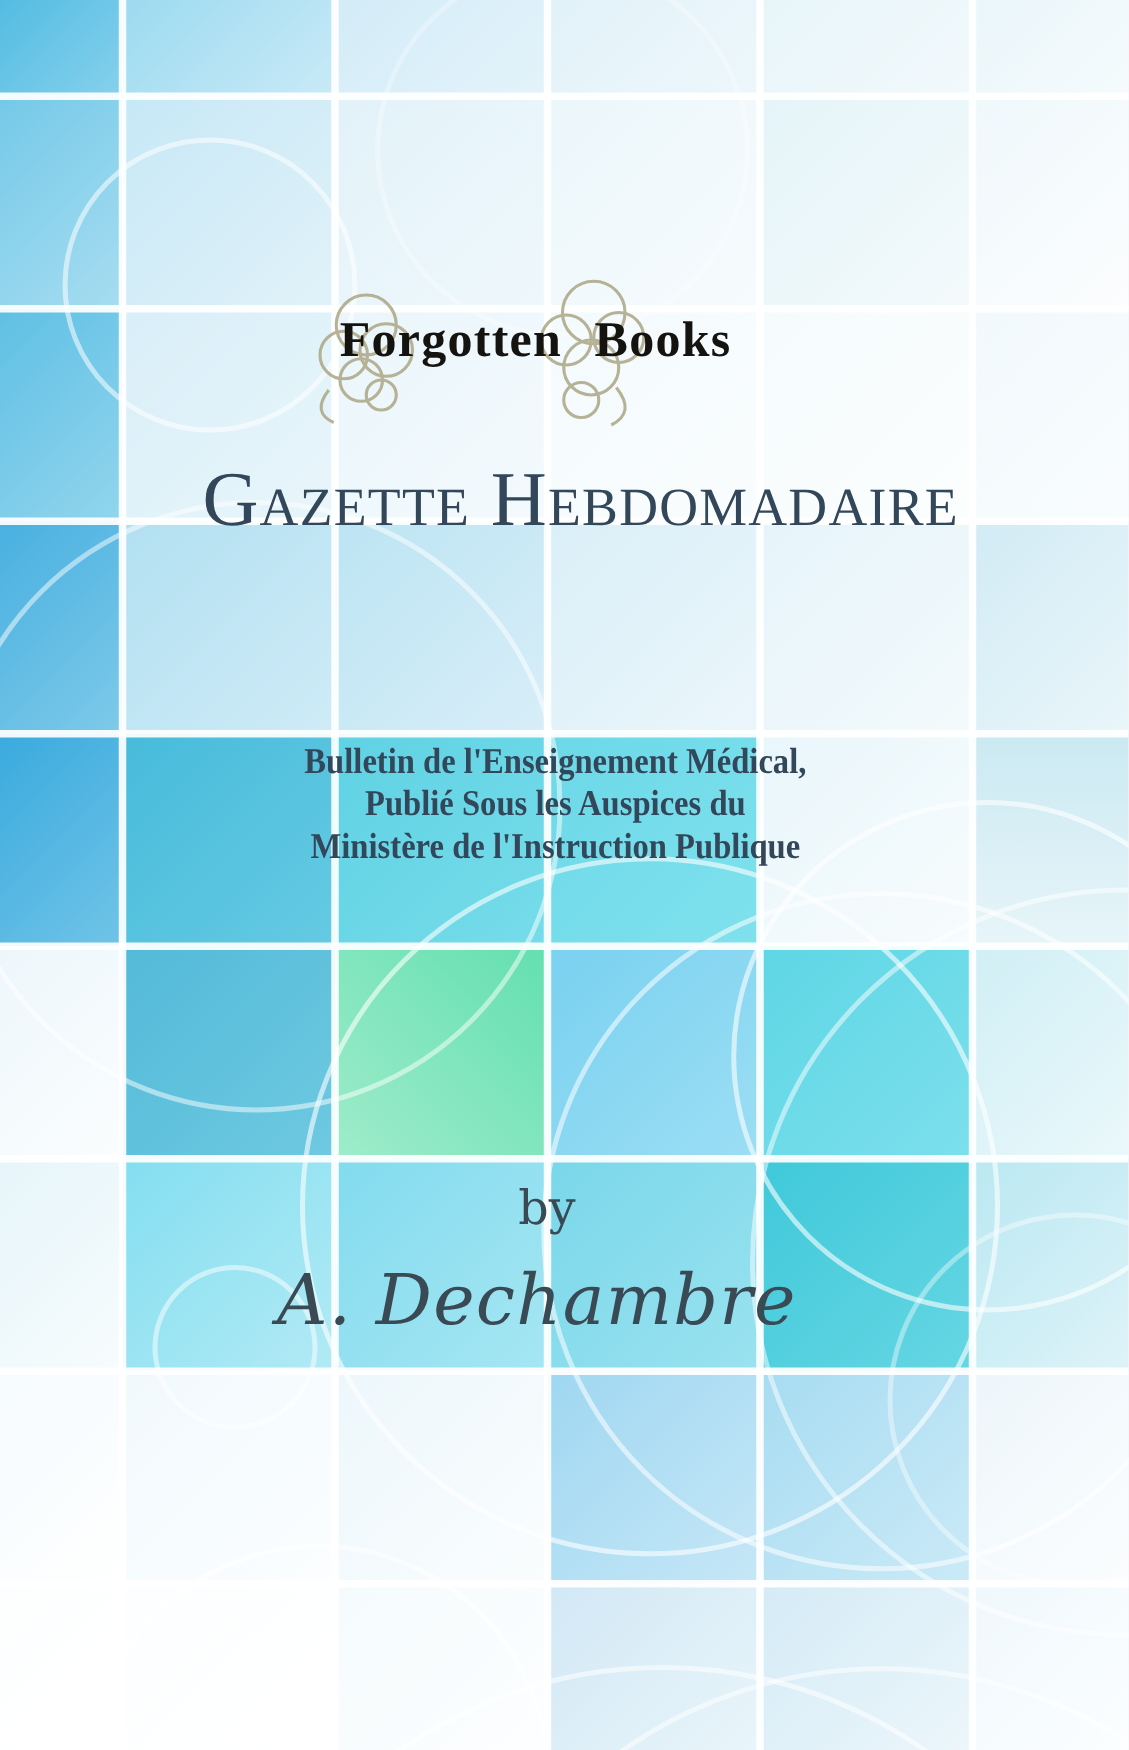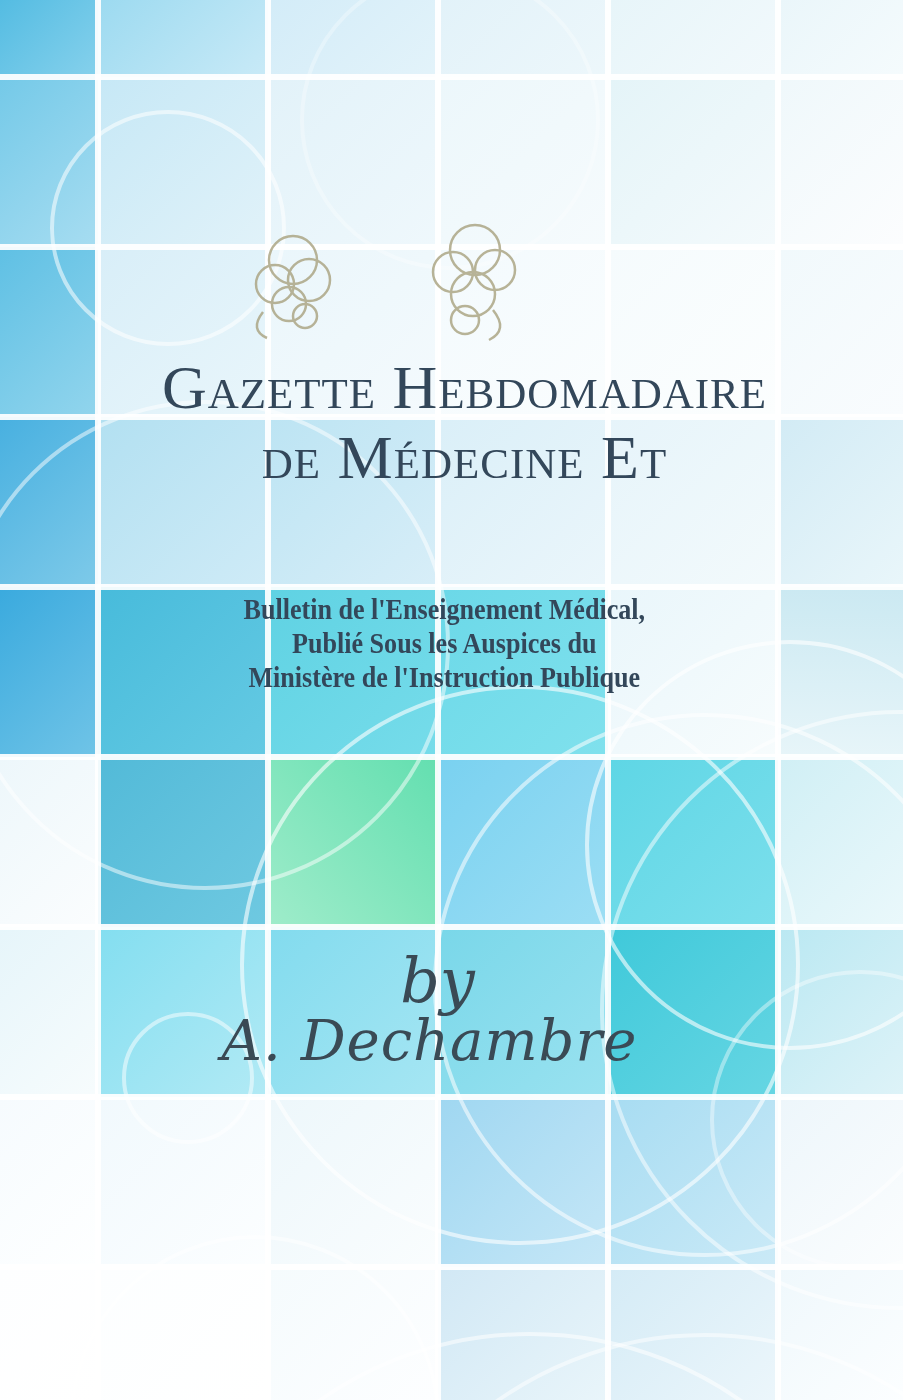--- a/index.html
+++ b/index.html
@@ -22,30 +22,30 @@
   .grid-line.v{top:0;bottom:0;width:6px;}
   .grid-line.h{left:0;right:0;height:6px;}
 
   .textblock{position:absolute;left:0;width:903px;text-align:center;box-sizing:border-box;}
 
   #logo{top:248px;color:var(--logo-text,#15130f);font-weight:bold;
         font-size:40px;letter-spacing:1px;padding-right:46px;}
   .logo-word+.logo-word{margin-left:26px;}
   #logo-flourishes{position:absolute;left:215px;top:218px;width:440px;height:130px;}
 
-  #title{top:352px;color:var(--title-text,#33475a);
+  #title{top:365px;color:var(--title-text,#33475a);
          font-size:62px;line-height:70px;font-variant:small-caps;letter-spacing:1px;padding-left:26px;}
   #subtitle{top:592px;color:var(--subtitle-text,#33475a);
             font-size:29px;line-height:34px;font-weight:bold;
             padding-right:16px;transform:scaleX(.9);transform-origin:50% 0;}
   #volume{top:794px;color:var(--volume-text,#2f4254);
           font-size:38px;font-weight:bold;padding-right:44px;letter-spacing:1px;}
   #byline{top:944px;color:var(--script-text,#3a4a55);
-          font-family:"DejaVu Serif", serif;font-style:italic;
-          font-size:62px;padding-right:28px;}
+          font-family:"DejaVu Serif", serif;
+          font-size:38px;padding-right:28px;}
   #author{top:1008px;color:var(--script-text,#3a4a55);
           font-family:"DejaVu Serif", serif;font-style:italic;
           font-size:56px;letter-spacing:1px;padding-right:44px;}
 </style>
 </head>
 <body>
 
 <div id="cover">
 
   <div class="layer">
@@ -148,24 +148,26 @@
         <circle cx="2" cy="-26" r="25"></circle>
         <circle cx="-20" cy="-4" r="20"></circle>
         <circle cx="22" cy="-6" r="20"></circle>
         <circle cx="0" cy="18" r="22"></circle>
         <circle cx="-8" cy="44" r="14"></circle>
         <path d="M 20 34 q 16 20 -4 30"></path>
       </g>
     </g>
   </svg>
 
+  <div id="logo" class="textblock">
+    <span class="logo-word">Forgotten</span><span class="logo-word">Books</span>
+  </div>
 
   <div id="title" class="textblock">
     <div>Gazette Hebdomadaire</div>
-    <div>de Médecine Et</div>
   </div>
 
   <div id="subtitle" class="textblock">
     <div>Bulletin de l'Enseignement Médical,</div>
     <div>Publié Sous les Auspices du</div>
     <div>Ministère de l'Instruction Publique</div>
   </div>
 
 
   <div id="byline" class="textblock">by</div>

